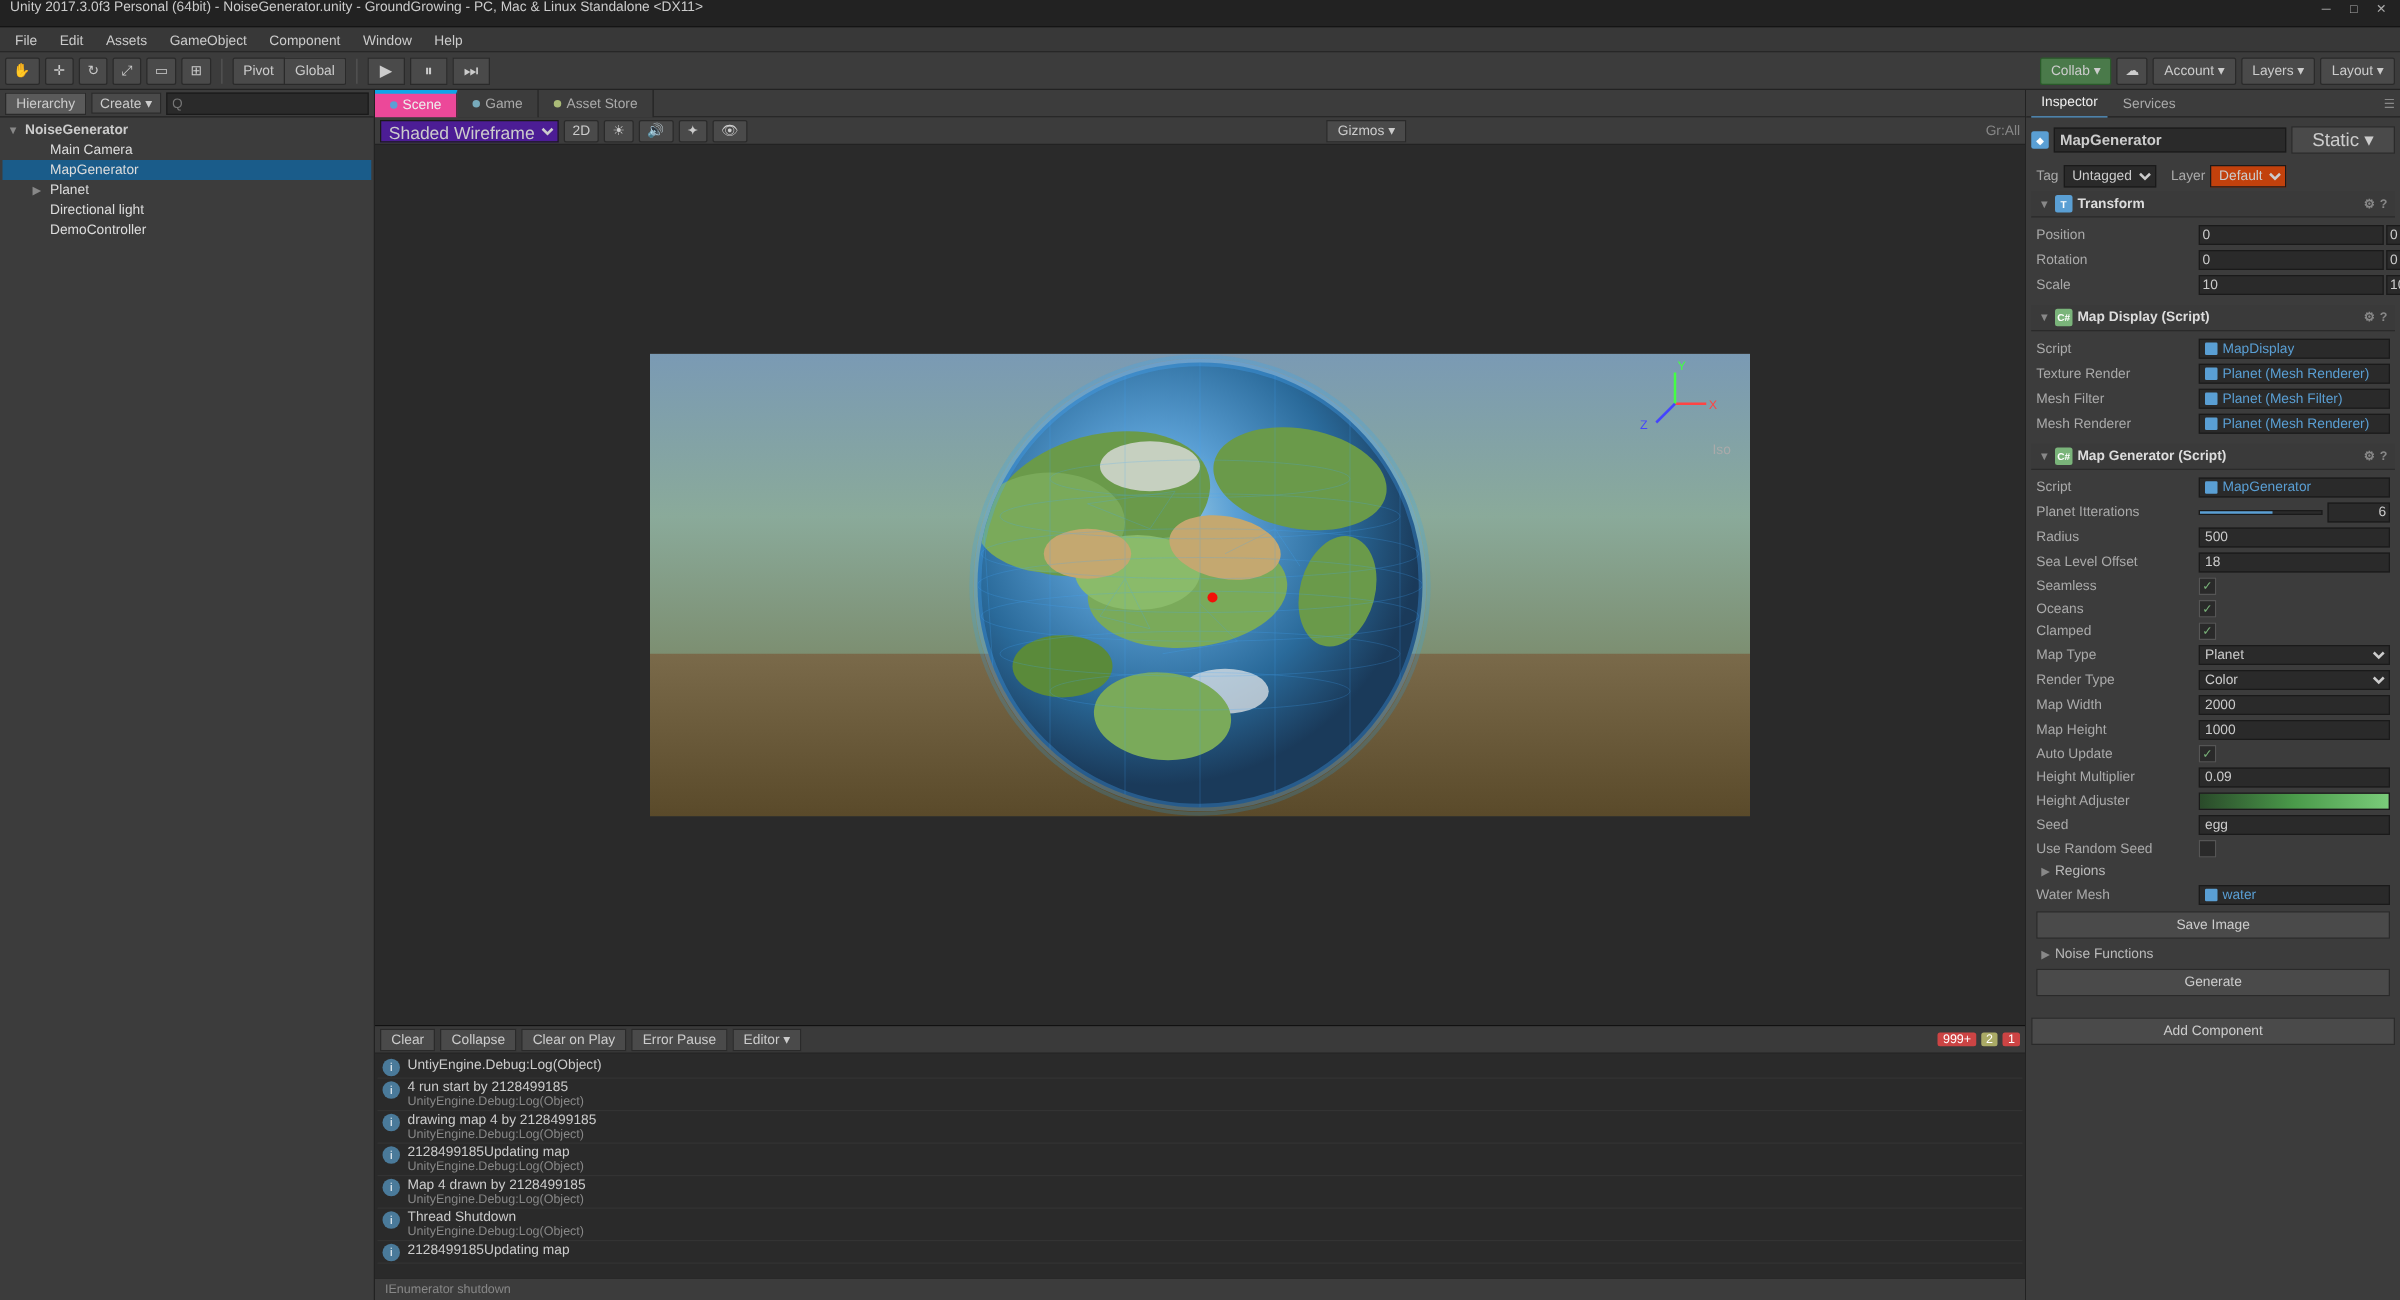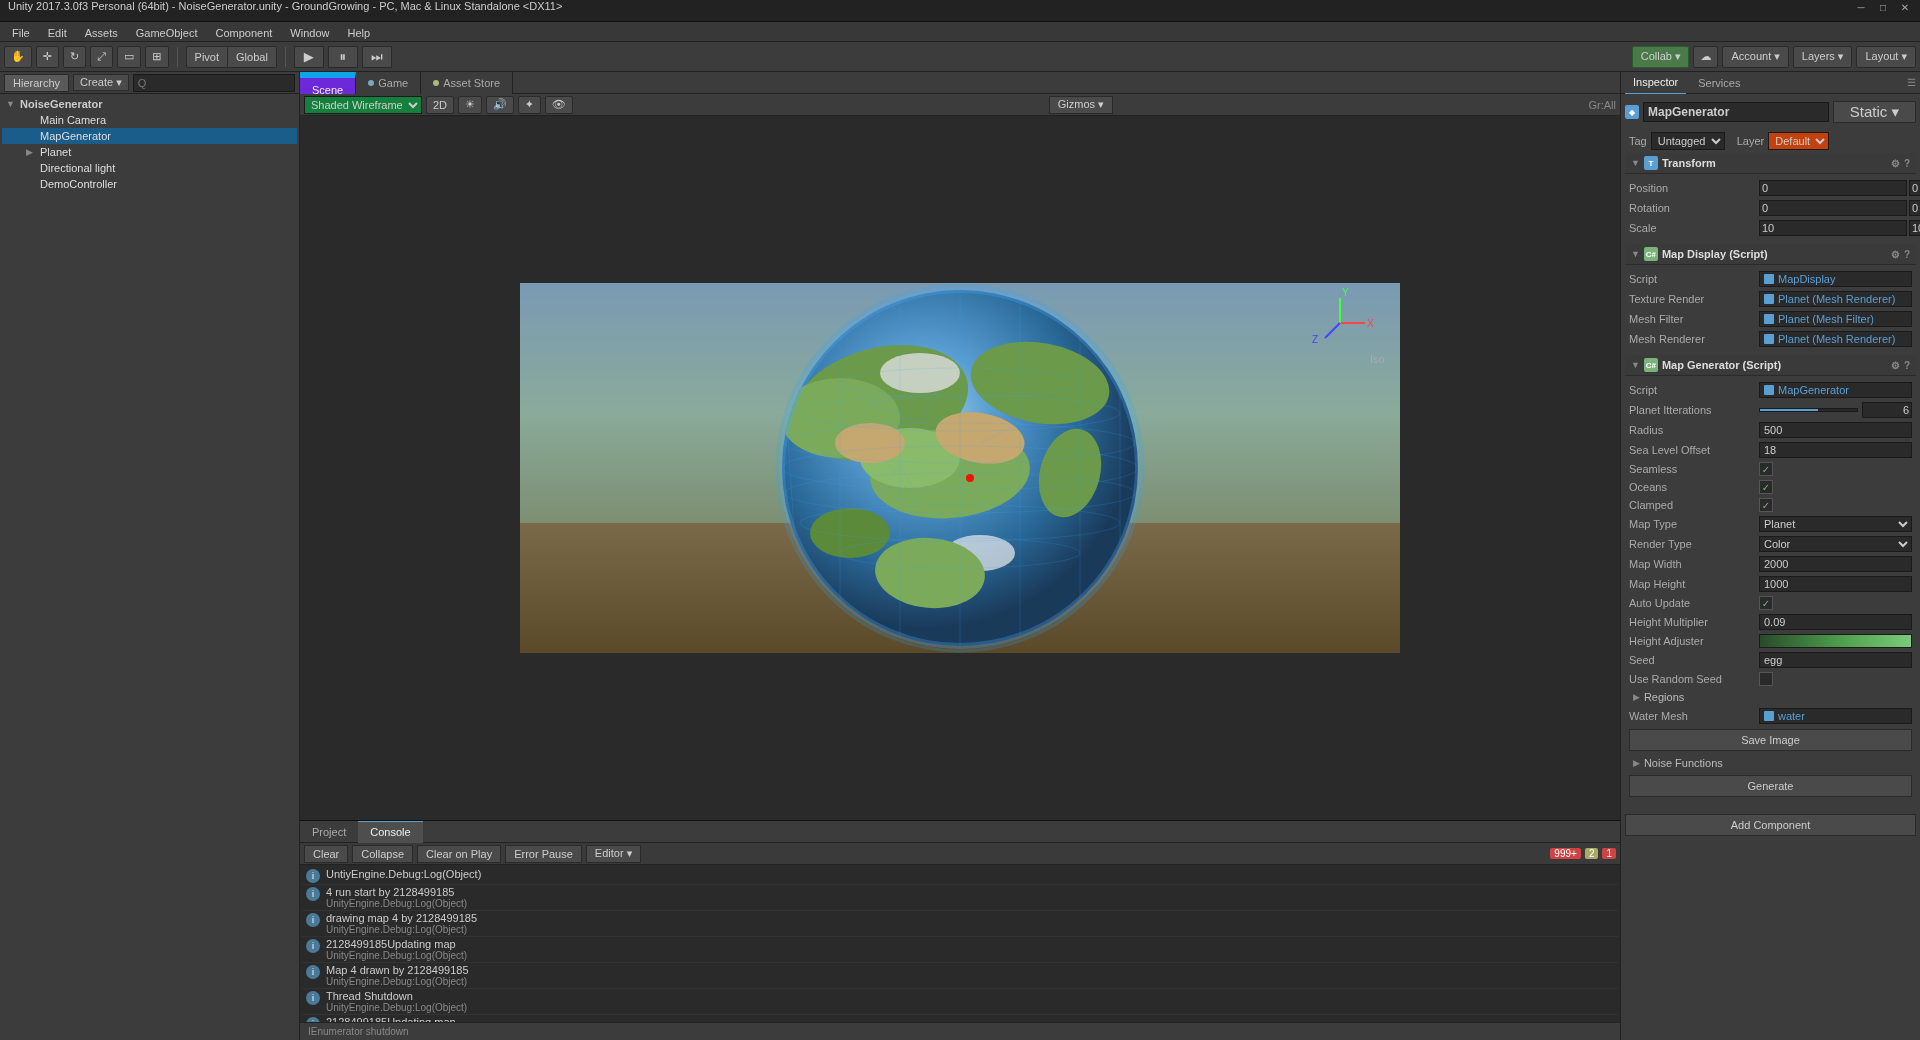--- a/index.html
+++ b/index.html
@@ -44,30 +44,30 @@
     .tree-item.root { font-weight: bold; color: #ccc; }
     .tree-arrow { color: #888; font-size: 9px; width: 10px; }
     .tree-indent { width: 16px; display: inline-block; }
 
     
     #center-area { flex: 1; display: flex; flex-direction: column; }
 
     
     #tabs-row { background: #3c3c3c; height: 22px; display: flex; align-items: center; border-bottom: 1px solid #222; }
     .tab { padding: 2px 12px; background: #3c3c3c; border-right: 1px solid #222; font-size: 11px; color: #aaa; cursor: pointer; height: 22px; display: flex; align-items: center; gap: 4px; }
-    .tab.active { background: #6d28d9; color: #eee; border-top: 6px solid #0ea5e9; flex-direction: column; }
+    .tab.active { background: #ec4899; color: #eee; border-top: 3px solid #0ea5e9; }
     .tab-dot { width: 6px; height: 6px; border-radius: 50%; background: #888; }
     .tab-dot.scene { background: #5a9fd4; }
     .tab-dot.game { background: #7ab; }
     .tab-dot.asset { background: #ab7; }
 
     
     #scene-toolbar { background: #3c3c3c; height: 22px; display: flex; align-items: center; padding: 0 4px; gap: 4px; border-bottom: 1px solid #222; }
     .scene-btn { background: #4a4a4a; border: 1px solid #2a2a2a; padding: 1px 8px; cursor: pointer; font-size: 11px; color: #ccc; height: 18px; }
-    .scene-dropdown { background: #15803d; border: 1px solid #1a1a1a; color: #ccc; font-size: 11px; height: 18px; padding: 0 2px; }
+    .scene-dropdown { background: #4c1d95; border: 1px solid #1a1a1a; color: #ccc; font-size: 14px; height: 18px; padding: 0 2px; }
     .scene-toggle { background: #4a4a4a; border: 1px solid #2a2a2a; padding: 1px 6px; cursor: pointer; font-size: 11px; color: #ccc; height: 18px; border-radius: 2px; }
     .gizmos-btn { margin-left: auto; }
 
     
     #viewport { flex: 1; background: #2a2a2a; position: relative; overflow: hidden; }
 
     
     #bottom-panel { height: 220px; background: #2a2a2a; border-top: 1px solid #111; display: flex; flex-direction: column; }
     #bottom-tabs { background: #3c3c3c; height: 22px; display: flex; align-items: center; border-bottom: 1px solid #222; }
     .bottom-tab { padding: 2px 12px; font-size: 11px; color: #aaa; cursor: pointer; height: 22px; display: flex; align-items: center; }
@@ -361,28 +361,20 @@
           <text x="27" y="4" fill="#ff4444" font-size="10">X</text>
           <text x="2" y="-27" fill="#44ff44" font-size="10">Y</text>
           <text x="-28" y="20" fill="#4444ff" font-size="10">Z</text>
         </g>
 
         <text x="850" y="80" fill="#aaa" font-size="11">Iso</text>
       </svg>
     </div>
 
     <div id="bottom-panel">
-      <div id="bottom-tabs">
-        <div class="bottom-tab">
-          <span>Project</span>
-        </div>
-        <div class="bottom-tab active">
-          <span>Console</span>
-        </div>
-      </div>
       <div id="bottom-toolbar">
         <button class="console-btn">Clear</button>
         <button class="console-btn">Collapse</button>
         <button class="console-btn">Clear on Play</button>
         <button class="console-btn">Error Pause</button>
         <button class="console-btn">Editor ▾</button>
         <span style="margin-left:auto; display:flex; align-items:center; gap:4px;">
           <span class="console-badge">999+</span>
           <span class="console-badge warn">2</span>
           <span class="console-badge" style="background:#c44;">1</span>

